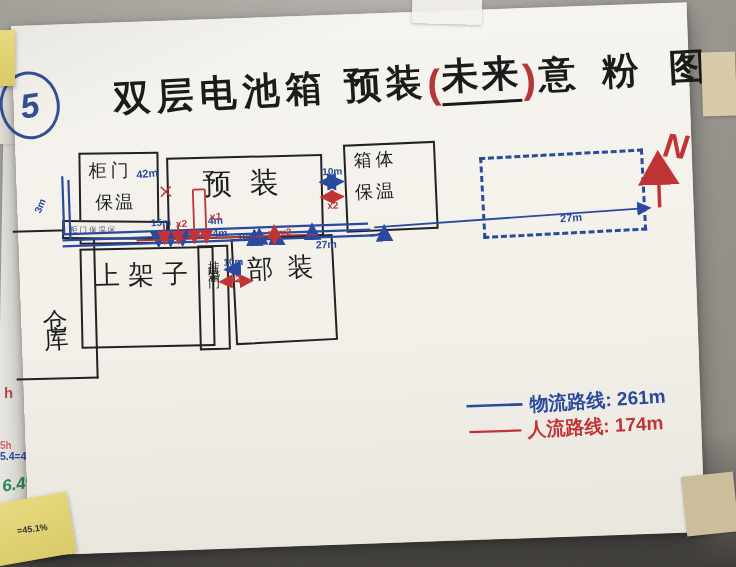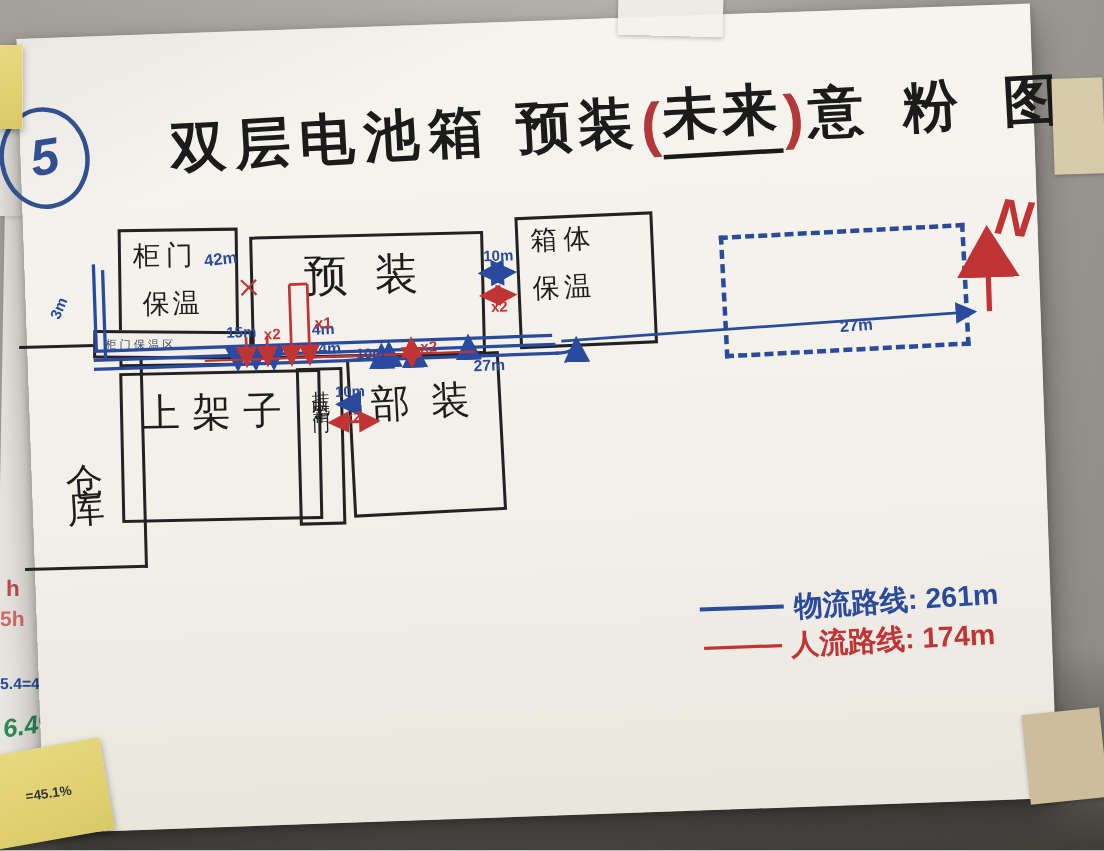--- a/index.html
+++ b/index.html
@@ -51,21 +51,21 @@
 </style>
 </head>
 <body>
 
 <div class="stage">
 
   <div class="undersheet" style="left:0; top:130px; width:54px; height:392px; transform:rotate(1deg);"></div>
   <div class="undersheet" style="left:0; top:84px; width:30px; height:60px;"></div>
 
   <span class="note" style="left:4px; top:384px; font-size:15px; color:#c14a4f;">h</span>
-  <span class="note" style="left:0; top:404px; font-size:14px; color:#d6696e;">5h</span>
+  <span class="note" style="left:0; top:440px; font-size:10px; color:#d6696e;">5h</span>
   <span class="note" style="left:0; top:450px; font-size:10.5px; color:#2a4a9e;">5.4=46.5h</span>
   <span class="note" style="left:2px; top:474px; font-size:17px; color:#2e8b57; font-style:italic; transform:rotate(-8deg);">6.4%</span>
 
   <div class="paper">
 
     <div class="circle5">
       <span>5</span>
     </div>
 
     <div class="title-row">

